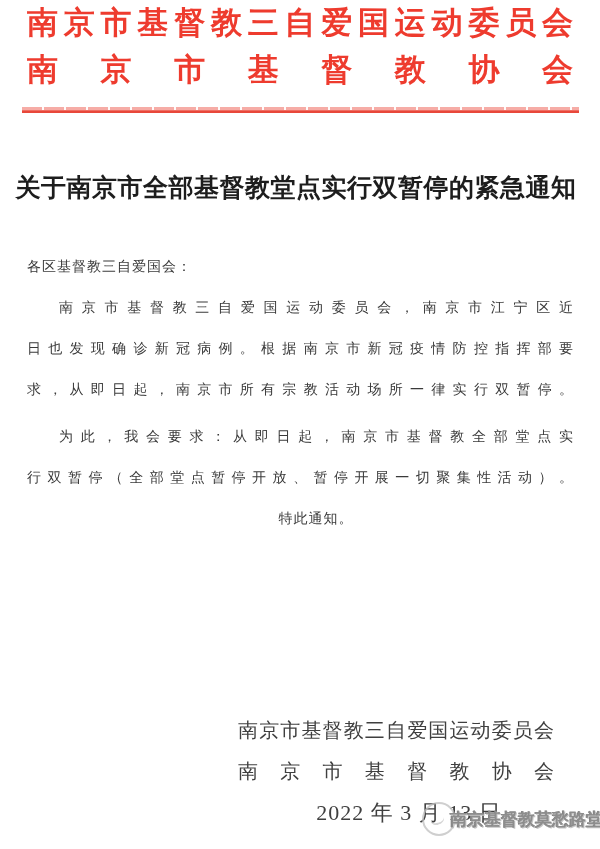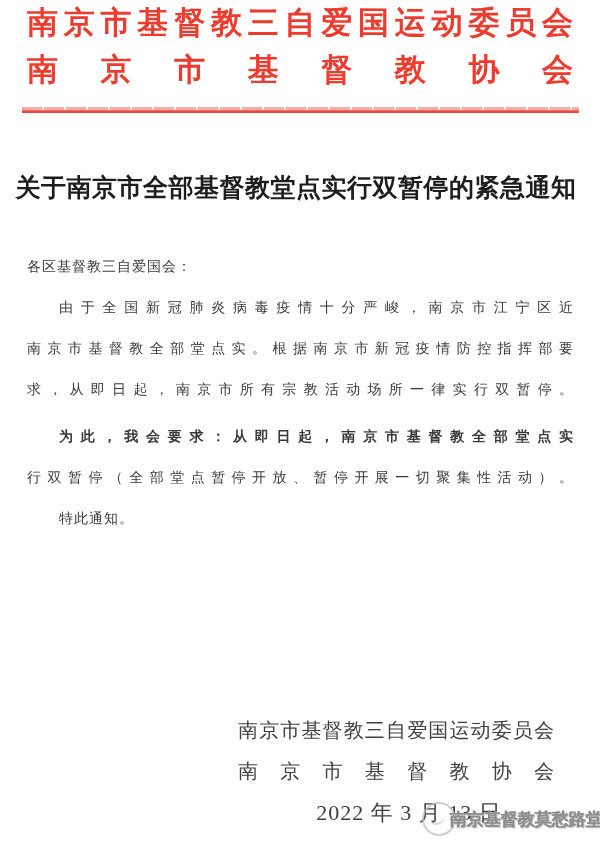--- a/index.html
+++ b/index.html
@@ -23,22 +23,22 @@
   
   .doc-title { position: absolute; left: 0; top: 171px; width: 592px;
                text-align: center; font-size: 25px; font-weight: bold; color: #1d1d1d;
                letter-spacing: 0.5px; }
 
   
   .body-block { position: absolute; left: 27px; top: 246px; width: 546px;
                 font-size: 14px; color: #3a3a3a; letter-spacing: 1px; }
   .bline { line-height: 41px; height: 41px; white-space: nowrap; }
   .bline.fill { text-align: justify; text-align-last: justify; text-justify: inter-character; letter-spacing: 0; }
-  .bline.indent { text-indent: 32px; }
-  .gap-before { margin-top: 6px; font-weight: bold; }
+  .bline.indent { text-indent: 32px; text-align: center; }
+  .gap-before { margin-top: 6px; }
 
   
   .sig-block { position: absolute; left: 238px; top: 710px; width: 316px;
                font-size: 20px; color: #3f3f3f; }
   .sig-line { line-height: 41px; height: 41px; white-space: nowrap;
               text-align: justify; text-align-last: justify; text-justify: inter-character; }
   .sig-date { line-height: 41px; height: 41px; text-align: center; padding-left: 26px;
               letter-spacing: 1px; font-size: 22px; color: #3f3f3f; }
 
   
@@ -60,22 +60,22 @@
     <div class="org-line">南京市基督教三自爱国运动委员会</div>
     <div class="org-line org-line2">南京市基督教协会</div>
   </div>
 
   <div class="red-rule"></div>
 
   <div class="doc-title">关于南京市全部基督教堂点实行双暂停的紧急通知</div>
 
   <div class="body-block">
     <div class="bline">各区基督教三自爱国会：</div>
-    <div class="bline fill indent">由于全国新冠肺炎病毒疫情十分严峻，南京市江宁区近</div>
-    <div class="bline fill">南京市基督教全部堂点实。根据南京市新冠疫情防控指挥部要</div>
+    <div class="bline fill indent">南京市基督教三自爱国运动委员会，南京市江宁区近</div>
+    <div class="bline fill">日也发现确诊新冠病例。根据南京市新冠疫情防控指挥部要</div>
     <div class="bline fill">求，从即日起，南京市所有宗教活动场所一律实行双暂停。</div>
     <div class="bline fill indent gap-before">为此，我会要求：从即日起，南京市基督教全部堂点实</div>
     <div class="bline fill">行双暂停（全部堂点暂停开放、暂停开展一切聚集性活动）。</div>
     <div class="bline indent">特此通知。</div>
   </div>
 
   <div class="sig-block">
     <div class="sig-line">南京市基督教三自爱国运动委员会</div>
     <div class="sig-line">南京市基督教协会</div>
     <div class="sig-date">2022 年 3 月 13 日</div>

